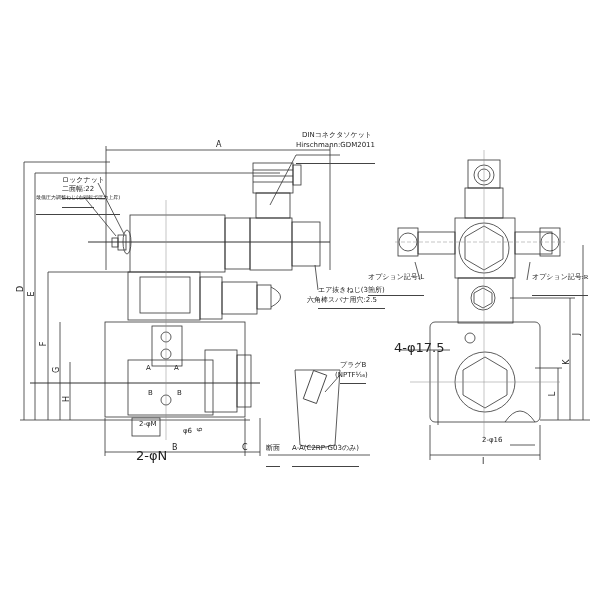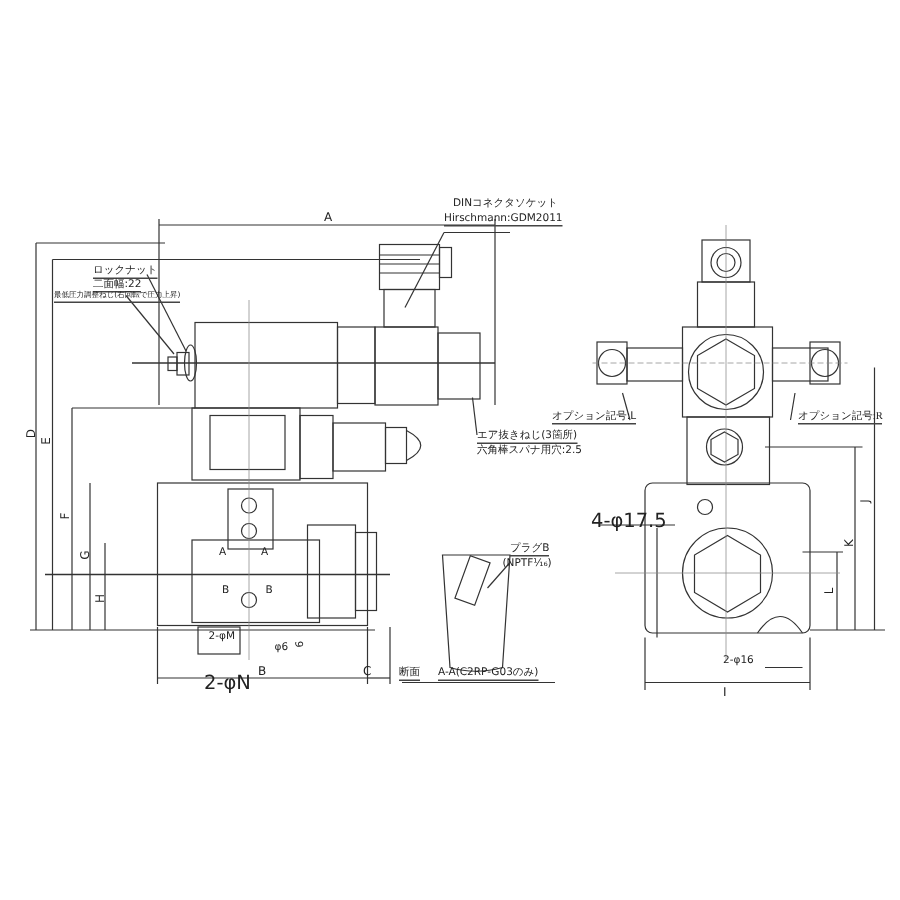--- a/index.html
+++ b/index.html
@@ -1,21 +1,21 @@
 <!DOCTYPE html>
 <html><head>
 <meta charset="utf-8">
 <style>
   html,body{margin:0;padding:0;background:#fff;}
   .canvas{position:relative;width:600px;height:600px;background:#fff;overflow:hidden;font-family:"DejaVu Sans",sans-serif;}
   svg{position:absolute;left:0;top:0;}
   .lbl{position:absolute;font-size:7px;color:#222;white-space:nowrap;line-height:1;}
   .dim{position:absolute;font-size:8px;color:#222;line-height:1;}
   .vert{transform:rotate(-90deg);transform-origin:center;}
-  .ul{border-bottom:0.8px solid #444;padding-bottom:1px;}
+  .ul{border-bottom:0.8px solid #444;padding-bottom:14px;}
 </style>
 </head>
 <body>
 
 <div class="canvas">
   <svg width="600" height="600" viewBox="0 0 600 600">
     <g stroke="#333" stroke-width="0.8" fill="none">
 
       <line x1="106" y1="150" x2="330" y2="150"></line>
       <line x1="106" y1="146" x2="106" y2="270"></line>
@@ -131,21 +131,21 @@
       <line x1="530" y1="262" x2="527" y2="280"></line>
     </g>
   </svg>
 
   <span class="lbl" style="left:302px;top:132px;">DINコネクタソケット</span>
   <span class="lbl ul" style="left:296px;top:142px;">Hirschmann:GDM2011</span>
   <span class="lbl ul" style="left:62px;top:177px;">ロックナット</span>
   <span class="lbl ul" style="left:62px;top:186px;">二面幅:22</span>
   <span class="lbl ul" style="left:36px;top:195px;font-size:5px;">最低圧力調整ねじ(右回転で圧力上昇)</span>
   <span class="lbl ul" style="left:318px;top:287px;">エア抜きねじ(3箇所)</span>
-  <span class="lbl" style="left:318px;top:297px;text-align:center;">六角棒スパナ用穴:2.5</span>
+  <span class="lbl" style="left:307px;top:297px;text-align:center;">六角棒スパナ用穴:2.5</span>
   <span class="lbl ul" style="left:368px;top:274px;">オプション記号:L</span>
   <span class="lbl ul" style="left:532px;top:274px;font-family:Liberation Serif, serif;">オプション記号:R</span>
   <span class="lbl ul" style="left:340px;top:362px;">プラグB</span>
   <span class="lbl" style="left:335px;top:372px;">(NPTF¹⁄₁₆)</span>
   <span class="lbl ul" style="left:266px;top:445px;">断面</span>
   <span class="lbl ul" style="left:292px;top:445px;">A-A(C2RP-G03のみ)</span>
 
   <span class="dim" style="left:216px;top:141px;">A</span>
   <span class="dim vert" style="left:18px;top:285px;">D</span>
   <span class="dim vert" style="left:29px;top:290px;">E</span>

